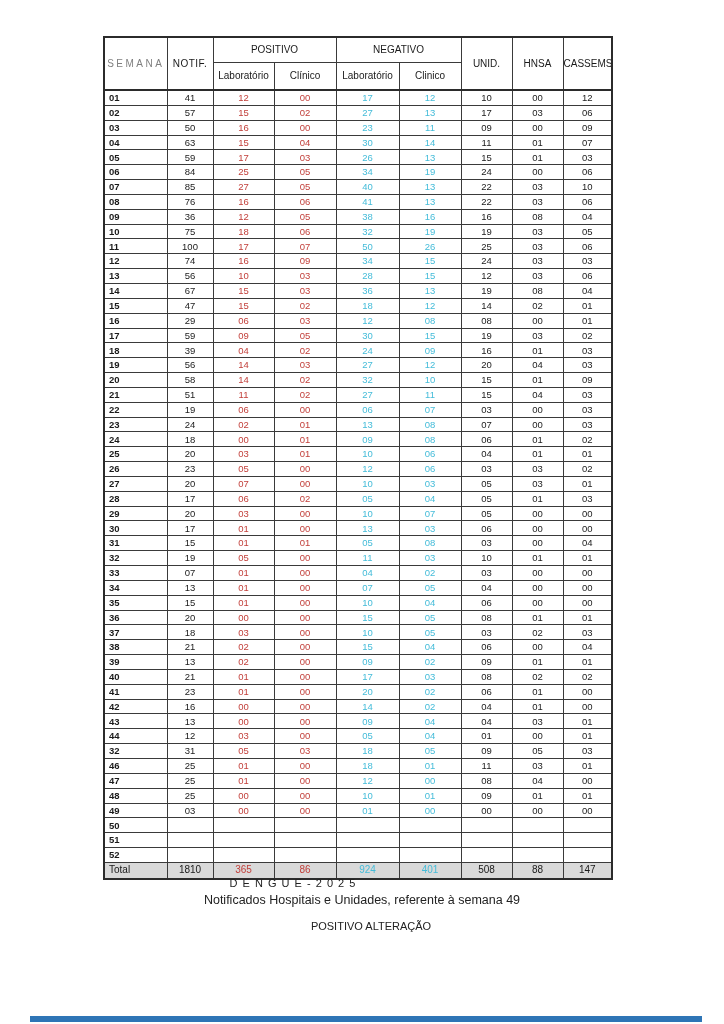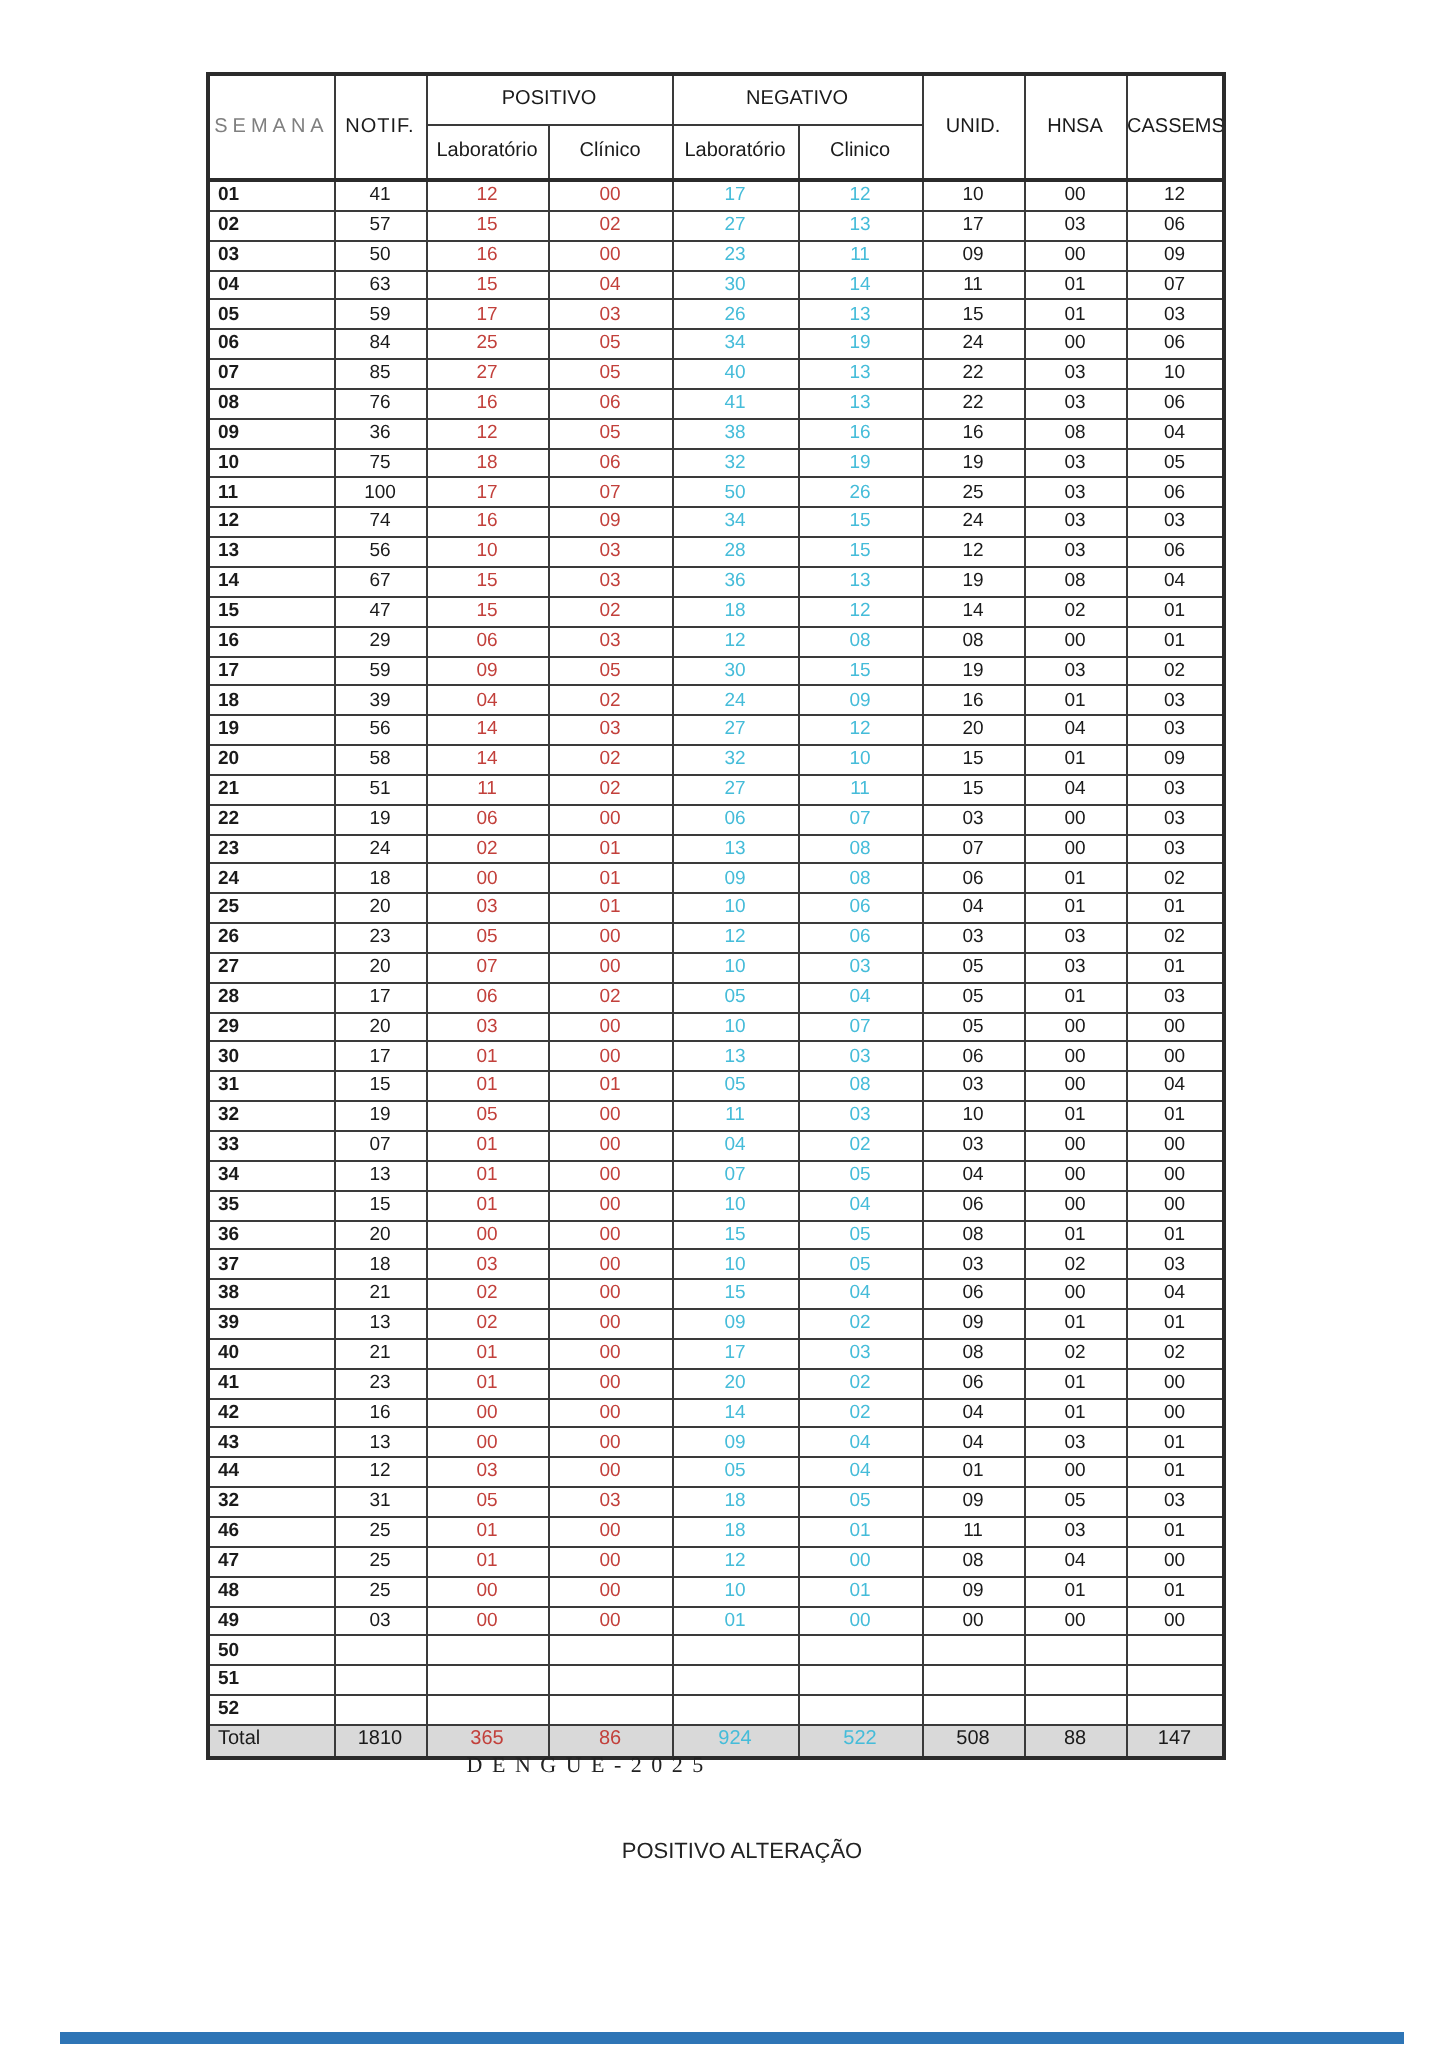--- a/index.html
+++ b/index.html
@@ -14,21 +14,21 @@
   thead{border-bottom:2px solid #2b2b2b;}
   th.semana{color:var(--gray);letter-spacing:2.5px;font-size:11px;font-weight:normal;}
   th.notif{letter-spacing:.5px;}
   tbody td{height:13.85px;}
   td.week{text-align:left;padding-left:4px;font-weight:bold;}
   td.pos{color:var(--red);}
   td.neg{color:var(--cyan);}
   tr.total td{background:var(--totalbg);font-weight:normal;height:15px;font-size:10px;}
   tr.total td.week{font-size:10px;}
   .f-title{position:absolute;top:877px;left:180px;width:226px;text-align:center;
-        font-size:11px;letter-spacing:1px;color:#222;font-family:Liberation Serif, serif;}
+        font-size:11px;letter-spacing:1px;color:#222;}
   .f-subtitle{position:absolute;top:893px;left:197px;width:330px;text-align:center;
         font-size:12.5px;color:#222;}
   .f-note{position:absolute;top:920px;left:271px;width:200px;text-align:center;
         font-size:11px;color:#222;}
   .bottom-bar{position:absolute;left:30px;top:1016px;width:672px;height:6px;
         background:var(--barblue);}
 </style>
 </head>
 <body>
 
@@ -635,25 +635,26 @@
           <td class=""></td>
           <td class=""></td>
           <td class=""></td>
         </tr>
         <tr class="total">
           <td class="week">Total</td>
           <td class="">1810</td>
           <td class="pos">365</td>
           <td class="pos">86</td>
           <td class="neg">924</td>
-          <td class="neg">522</td>
+          <td class="neg">401</td>
           <td class="">508</td>
           <td class="">88</td>
           <td class="">147</td>
         </tr>
       </tbody>
   </table>
 
   <div class="f-title">D E N G U E -  2 0 2 5</div>
+  <div class="f-subtitle">Notificados Hospitais e Unidades, referente à semana 49</div>
   <div class="f-note">POSITIVO ALTERAÇÃO</div>
 
   <div class="bottom-bar"></div>
 </div>
 
 </body></html>

